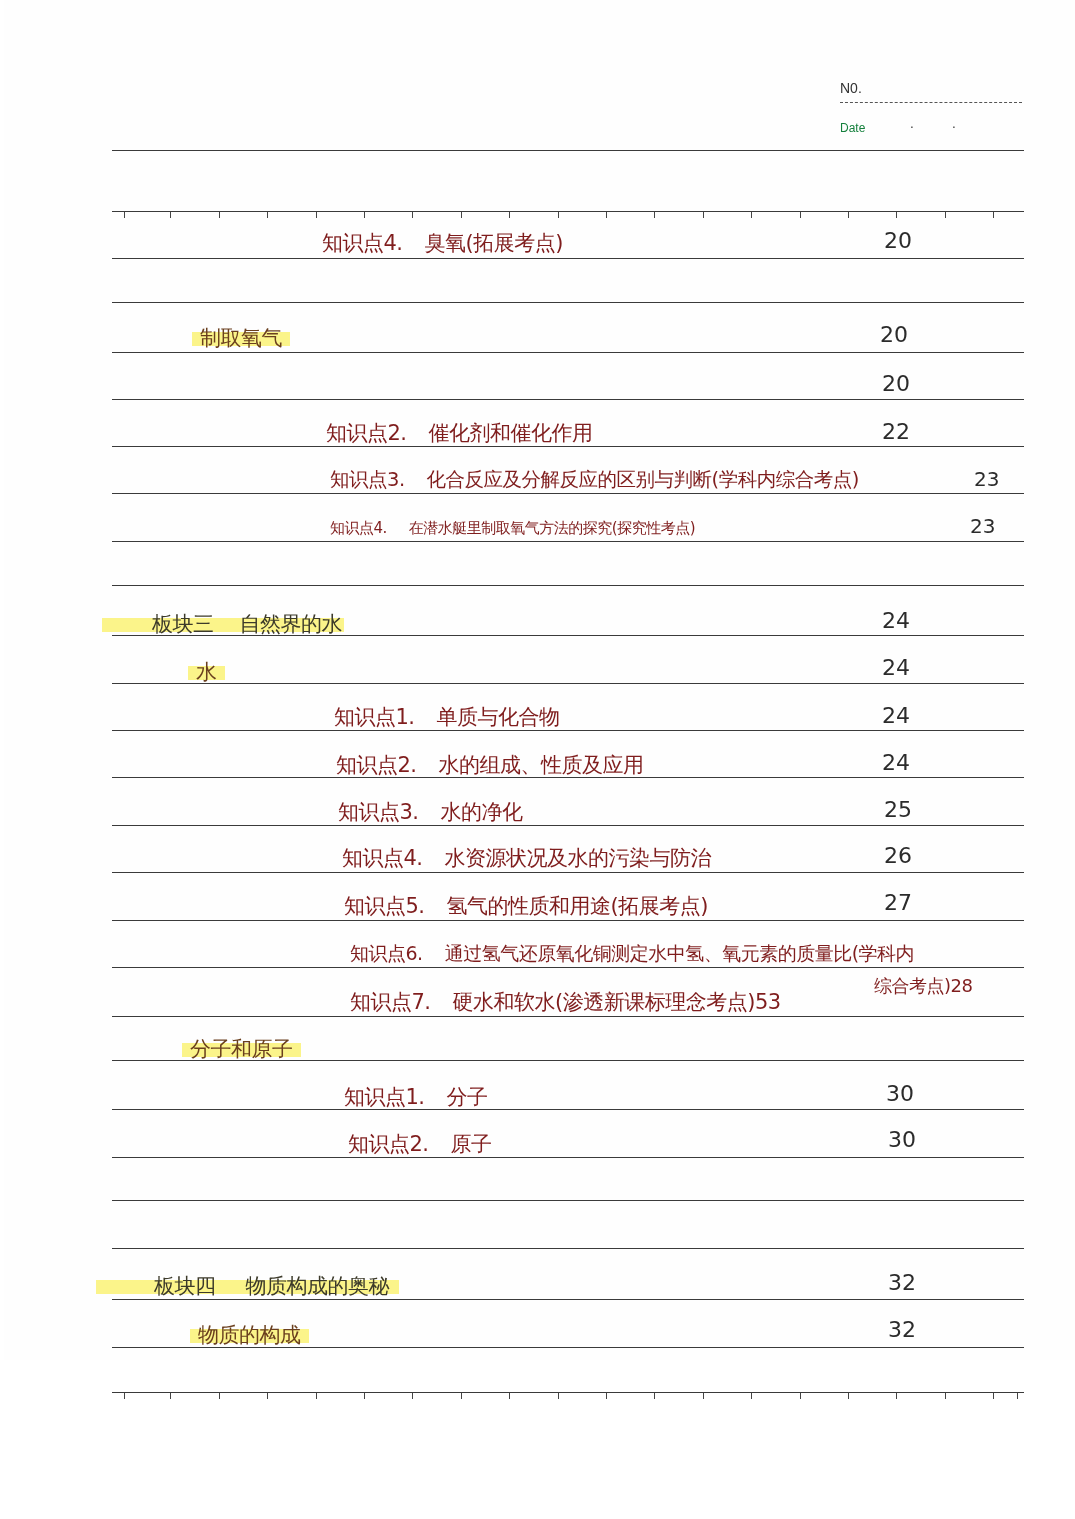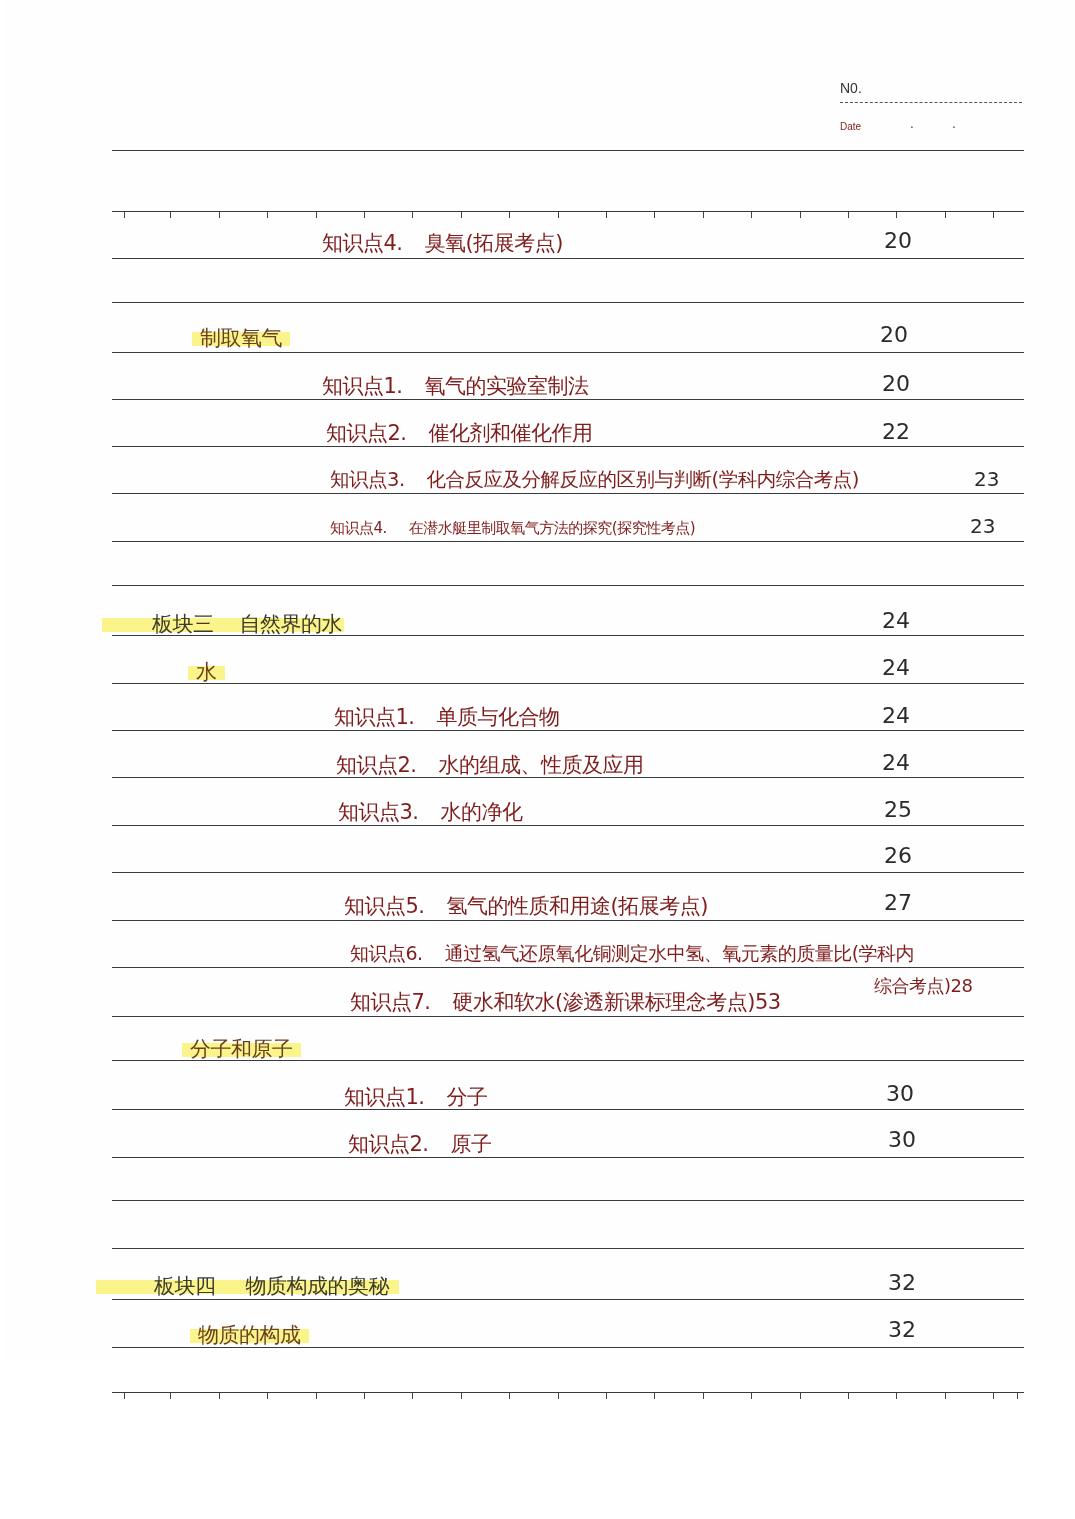--- a/index.html
+++ b/index.html
@@ -1,21 +1,21 @@
 <!DOCTYPE html>
 <html><head>
 <meta charset="utf-8">
 <style>
   html, body { margin: 0; padding: 0; background: #ffffff; }
   body { width: 1075px; height: 1519px; position: relative; overflow: hidden;
          font-family: "DejaVu Sans", sans-serif; color: #2a2a2a; }
   .page { position: absolute; left: 4px; top: 0; width: 1075px; height: 1360px; background: #fefefe; }
   .hdr-no { position: absolute; left: 836px; top: 80px; font-family: "Liberation Sans", sans-serif; font-size: 14px; color: #333; }
   .hdr-dash { position: absolute; left: 836px; top: 102px; width: 182px; border-top: 1px dashed #555; }
-  .hdr-date { position: absolute; left: 836px; top: 121px; font-family: "Liberation Sans", sans-serif; font-size: 10px; color: #7f1d1d; }
+  .hdr-date { position: absolute; left: 836px; top: 121px; font-family: "Liberation Sans", sans-serif; font-size: 12px; color: #15803d; }
   .hdr-dot { position: absolute; top: 121px; font-size: 12px; color: #333; }
   .hline { position: absolute; left: 108px; width: 912px; height: 0; border-top: 1.3px solid #3a3a3a; }
   .ruler { position: absolute; left: 108px; width: 912px; height: 8px; border-top: 1.3px solid #3a3a3a; }
   .ruler span { position: absolute; top: 0; width: 1px; height: 6px; background: #444; }
   .entry { position: absolute; font-size: 21px; line-height: 26px; white-space: nowrap; color: #7f1d1d;
            font-family: "DejaVu Sans", sans-serif; letter-spacing: -0.5px; }
   .num { position: absolute; font-size: 22px; line-height: 26px; white-space: nowrap; color: #2b2b2b;
          font-family: "DejaVu Sans", sans-serif; }
   .hl { background: linear-gradient(transparent 25%, #fbf48a 25%, #fbf48a 85%, transparent 85%); padding: 0 8px; margin-left: -8px; }
   .chap { color: #3c3a2a; }
@@ -105,23 +105,20 @@
   <div class="entry" style="left:318px;top:230px">
     <span class="kp">知识点4.</span><span>臭氧(拓展考点)</span>
   </div>
   <div class="num" style="left:880px;top:228px">20</div>
 
   <div class="entry sec" style="left:196px;top:325px">
     <span class="hl">制取氧气</span>
   </div>
   <div class="num" style="left:876px;top:322px">20</div>
 
-  <div class="entry" style="left:318px;top:373px">
-    <span class="kp">知识点1.</span><span>氧气的实验室制法</span>
-  </div>
   <div class="num" style="left:878px;top:371px">20</div>
 
   <div class="entry" style="left:322px;top:420px">
     <span class="kp">知识点2.</span><span>催化剂和催化作用</span>
   </div>
   <div class="num" style="left:878px;top:419px">22</div>
 
   <div class="entry" style="left:326px;top:467px;font-size:19.5px">
     <span class="kp">知识点3.</span><span>化合反应及分解反应的区别与判断(学科内综合考点)</span>
   </div>
@@ -152,20 +149,23 @@
   <div class="entry" style="left:332px;top:752px">
     <span class="kp">知识点2.</span><span>水的组成、性质及应用</span>
   </div>
   <div class="num" style="left:878px;top:750px">24</div>
 
   <div class="entry" style="left:334px;top:799px">
     <span class="kp">知识点3.</span><span>水的净化</span>
   </div>
   <div class="num" style="left:880px;top:797px">25</div>
 
+  <div class="entry" style="left:338px;top:845px">
+    <span class="kp">知识点4.</span><span>水资源状况及水的污染与防治</span>
+  </div>
   <div class="num" style="left:880px;top:843px">26</div>
 
   <div class="entry" style="left:340px;top:893px">
     <span class="kp">知识点5.</span><span>氢气的性质和用途(拓展考点)</span>
   </div>
   <div class="num" style="left:880px;top:890px">27</div>
 
   <div class="entry" style="left:346px;top:940px;font-size:19px">
     <span class="kp">知识点6.</span><span>通过氢气还原氧化铜测定水中氢、氧元素的质量比(学科内</span>
   </div>

